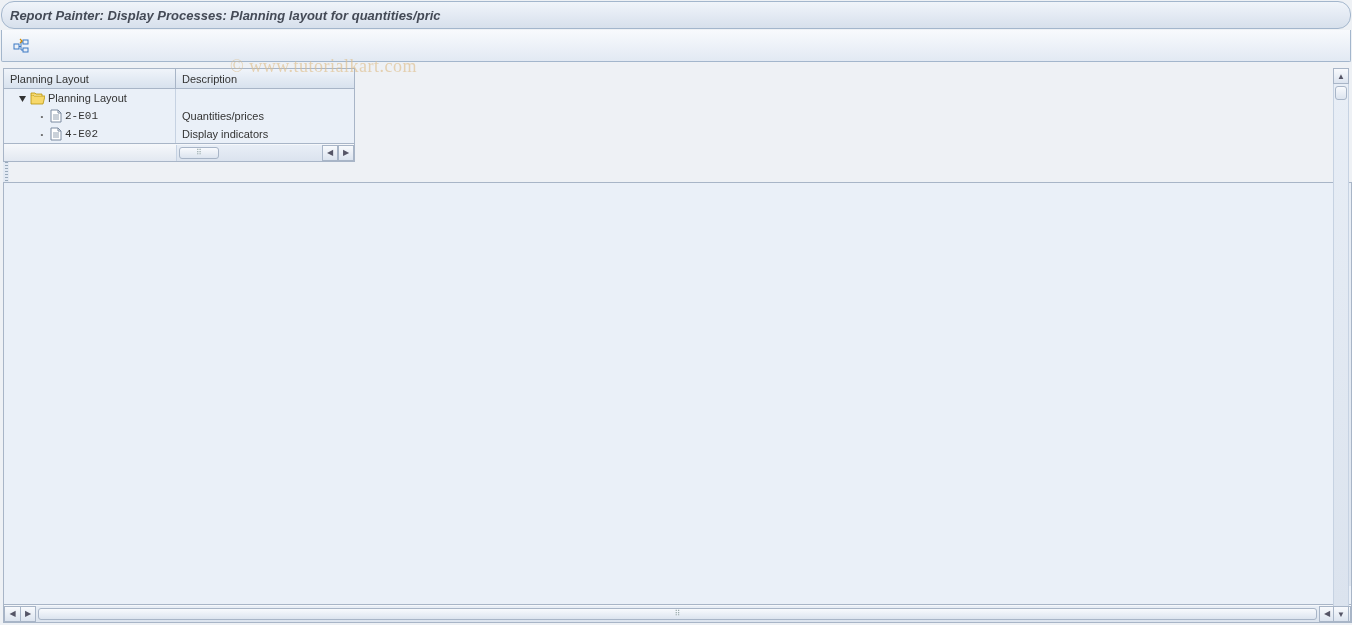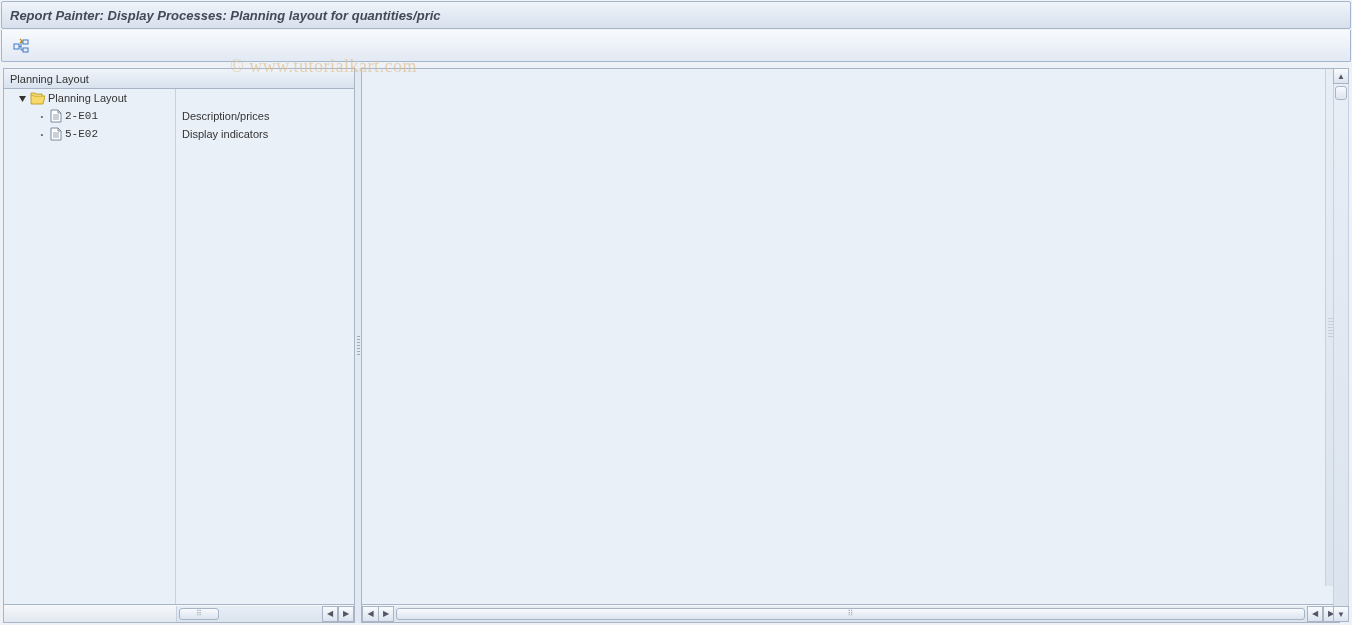--- a/index.html
+++ b/index.html
@@ -19,21 +19,21 @@
     }
     
     .title-bar {
       background: linear-gradient(to bottom, #f0f4fa 0%, #d7e0ec 100%);
       border: 1px solid #a3b6cc;
       height: 28px;
       display: flex;
       align-items: center;
       padding: 0 8px;
       margin: 1px;
-      border-radius: 2px;
+      border-radius: 13px;
     }
     .title-bar .title {
       font-weight: bold;
       font-style: italic;
       font-size: 13px;
       color: #444a56;
     }
     
     .toolbar {
       background: linear-gradient(to bottom, #f8fafd 0%, #e2e9f3 100%);
@@ -66,23 +66,24 @@
       color: rgba(222, 190, 140, 0.65);
       font-family: Georgia, serif;
       pointer-events: none;
       z-index: 100;
       letter-spacing: 0.5px;
       text-align: right;
     }
     
     .workspace {
       display: flex;
-      margin: 6px 12px 3px 3px;
+      margin: 6px 0 3px 3px;
       height: calc(100% - 70px);
       position: relative;
+      flex-direction: column;
     }
     
     .tree-panel {
       width: 352px;
       background: #eaf0f8;
       border: 1px solid #a8b5c7;
       display: flex;
       flex-direction: column;
       position: relative;
     }
@@ -330,20 +331,21 @@
   </button>
 </div>
 
 <div class="watermark">© www.tutorialkart.com</div>
 
 <div class="workspace">
 
   <div class="tree-panel">
     <div class="tree-header">
       <div class="tree-header-cell">Planning Layout</div>
+      <div class="tree-header-cell">Description</div>
     </div>
     <div class="tree-body">
       <div class="tree-col-divider"></div>
 
       <div class="tree-row">
         <div class="tree-name-cell indent-1">
           <svg width="9" height="9" viewBox="0 0 9 9">
             <path d="M1 2 L8 2 L4.5 8 Z" fill="#333"></path>
           </svg>
           <svg width="15" height="13" viewBox="0 0 15 13">
@@ -360,34 +362,34 @@
           <span class="bullet">•</span>
           <svg width="13" height="14" viewBox="0 0 13 14">
             <path d="M2 1 L9 1 L12 4 L12 13 L2 13 Z" fill="#fff" stroke="#7a8aa0" stroke-width="1"></path>
             <path d="M9 1 L9 4 L12 4" fill="none" stroke="#7a8aa0" stroke-width="1"></path>
             <line x1="4" y1="6" x2="10" y2="6" stroke="#7a8aa0" stroke-width="0.8"></line>
             <line x1="4" y1="8" x2="10" y2="8" stroke="#7a8aa0" stroke-width="0.8"></line>
             <line x1="4" y1="10" x2="10" y2="10" stroke="#7a8aa0" stroke-width="0.8"></line>
           </svg>
           <span class="tree-label">2-E01</span>
         </div>
-        <div class="tree-desc-cell">Description/prices</div>
+        <div class="tree-desc-cell">Quantities/prices</div>
       </div>
 
       <div class="tree-row">
         <div class="tree-name-cell indent-2">
           <span class="bullet">•</span>
           <svg width="13" height="14" viewBox="0 0 13 14">
             <path d="M2 1 L9 1 L12 4 L12 13 L2 13 Z" fill="#fff" stroke="#7a8aa0" stroke-width="1"></path>
             <path d="M9 1 L9 4 L12 4" fill="none" stroke="#7a8aa0" stroke-width="1"></path>
             <line x1="4" y1="6" x2="10" y2="6" stroke="#7a8aa0" stroke-width="0.8"></line>
             <line x1="4" y1="8" x2="10" y2="8" stroke="#7a8aa0" stroke-width="0.8"></line>
             <line x1="4" y1="10" x2="10" y2="10" stroke="#7a8aa0" stroke-width="0.8"></line>
           </svg>
-          <span class="tree-label">5-E02</span>
+          <span class="tree-label">4-E02</span>
         </div>
         <div class="tree-desc-cell">Display indicators</div>
       </div>
     </div>
 
     <div class="tree-bottom-scroll">
       <div class="scroll-track">
         <div class="scroll-thumb"></div>
       </div>
       <div class="scroll-arrow">◀</div>

